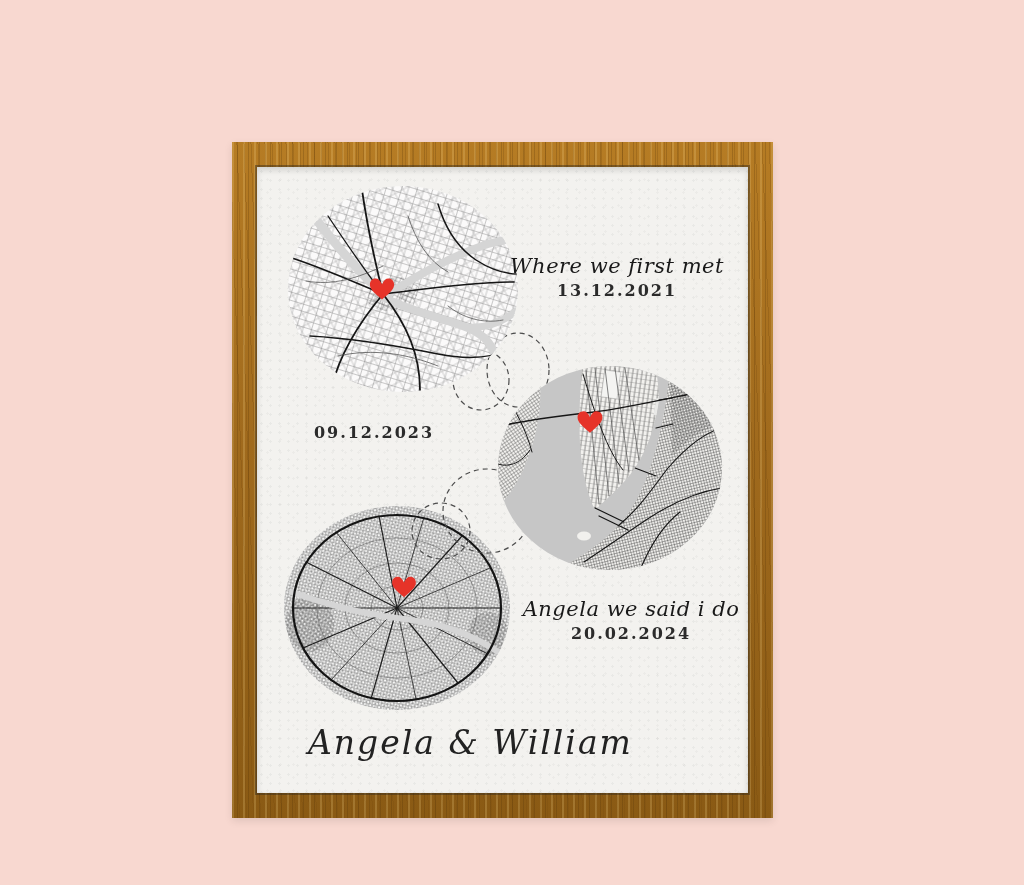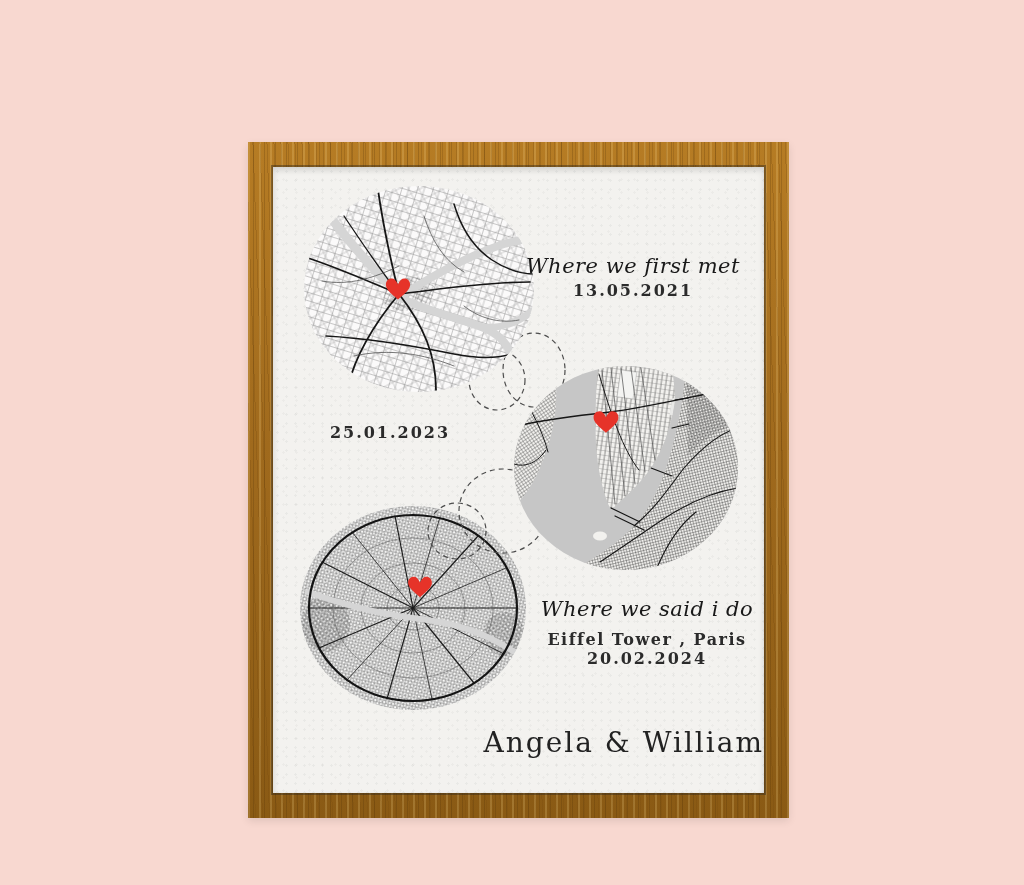--- a/index.html
+++ b/index.html
@@ -9,21 +9,20 @@
     font-family: "DejaVu Serif", serif;
   }
   .frame {
     position: absolute; left: 232px; top: 142px; width: 541px; height: 676px;
     box-sizing: border-box; padding: 25px;
     background:
       repeating-linear-gradient(90deg, rgba(255,224,150,0.20) 0 2px, rgba(0,0,0,0) 2px 5px, rgba(74,44,4,0.22) 5px 6px, rgba(0,0,0,0) 6px 11px),
       repeating-linear-gradient(88deg, rgba(122,76,14,0.30) 0 1px, rgba(0,0,0,0) 1px 7px),
       linear-gradient(180deg, var(--wood-light, #b67c24), var(--wood-base, #a06a1d) 45%, var(--wood-dark, #8a5a14));
     box-shadow: 0 3px 8px rgba(0,0,0,0.10);
-    margin-left: 16px;
   }
   .paper {
     position: relative; width: 100%; height: 100%; overflow: hidden;
     background-color: var(--paper, #f3f2ef);
     background-image:
       radial-gradient(rgba(0,0,0,0.040) 1px, rgba(0,0,0,0) 1.2px),
       radial-gradient(rgba(0,0,0,0.028) 1px, rgba(0,0,0,0) 1.2px);
     background-size: 9px 9px, 13px 13px;
     background-position: 0 0, 4px 6px;
     box-shadow: inset 0 3px 6px rgba(0,0,0,0.14), 0 0 0 2px rgba(48,40,26,0.45);
@@ -51,21 +50,21 @@
   }
   .date {
     font-size: 16px; line-height: 19px; font-weight: 700;
     letter-spacing: 2px; color: #2b2b2b;
   }
   #block-first-met { left: 235px; top: 84px;  width: 250px; }
   #block-said-yes  { left: -3px;  top: 256px; width: 240px; }
   #block-said-i-do { left: 249px; top: 427px; width: 250px; }
   .names {
     position: absolute; left: 51px; top: 552px; width: 440px; z-index: 5;
-    text-align: right; font-size: 28px; line-height: 48px;
+    text-align: left; font-style: italic; font-size: 33px; line-height: 48px;
     letter-spacing: 2px; color: #222;
   }
 </style>
 </head>
 <body>
 
 <div class="scene">
   <div class="frame">
     <div class="paper">
 
@@ -225,30 +224,29 @@
             <path stroke-width="0.9" d="M113,102 L204,148"></path>
           </g>
           <path class="river" stroke="#dcdcdc" stroke-width="6" d="M8,86 C40,98 80,108 120,113 C155,117 185,126 219,149"></path>
           <ellipse cx="113" cy="102" rx="104" ry="93" fill="none" stroke="#141414" stroke-width="2.2"></ellipse>
         </g>
         <path class="heart" transform="translate(120,70.8) scale(1.1)" d="M0 5.2 C-1.6 1.6 -3.4 0 -5.6 0 C-8.9 0 -10.8 2.4 -10.8 5.4 C-10.8 9.3 -7.2 12.4 0 18.6 C7.2 12.4 10.8 9.3 10.8 5.4 C10.8 2.4 8.9 0 5.6 0 C3.4 0 1.6 1.6 0 5.2 Z"></path>
       </svg>
 
       <div class="tb" id="block-first-met">
         <div class="caption">Where we first met</div>
-        <div class="date">13.05.2021</div>
+        <div class="date">13.12.2021</div>
       </div>
 
       <div class="tb" id="block-said-yes">
-        <div class="date">25.01.2023</div>
+        <div class="date">09.12.2023</div>
       </div>
 
       <div class="tb" id="block-said-i-do">
-        <div class="caption">Where we said i do</div>
-        <div class="place">Eiffel Tower , Paris</div>
+        <div class="caption">Angela we said i do</div>
         <div class="date">20.02.2024</div>
       </div>
 
       <div class="names">Angela &amp; William</div>
 
     </div>
   </div>
 </div>
 
 </body></html>

